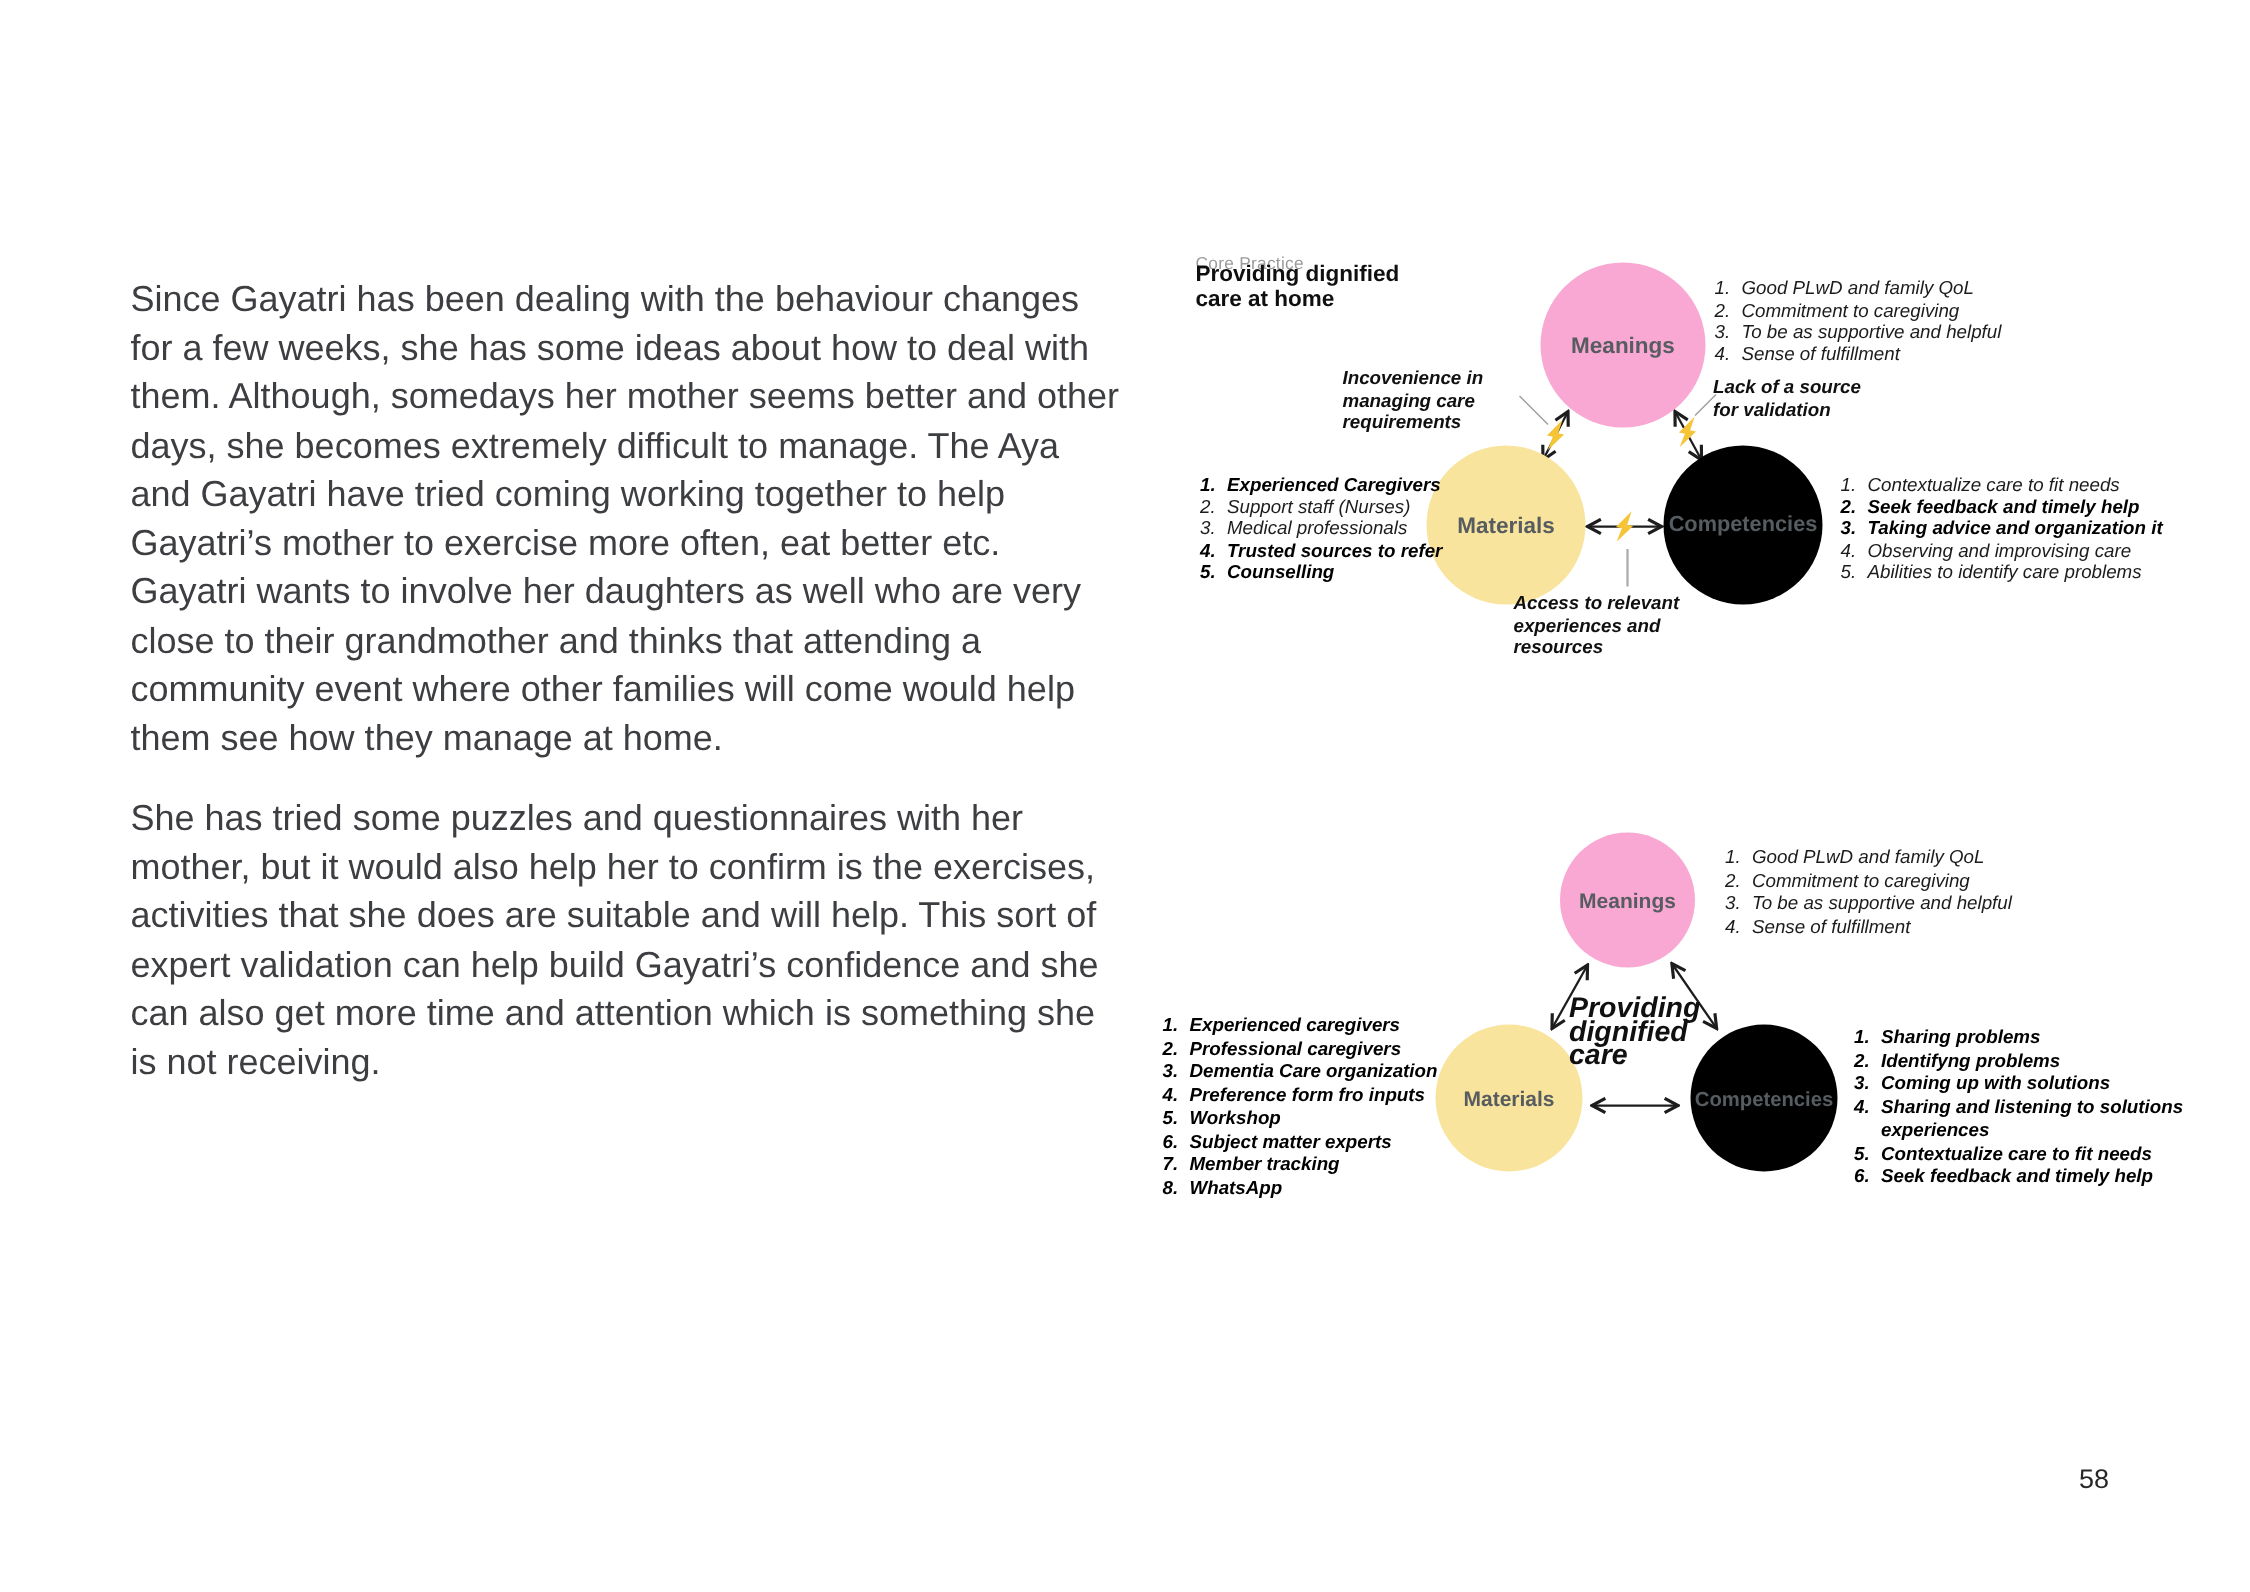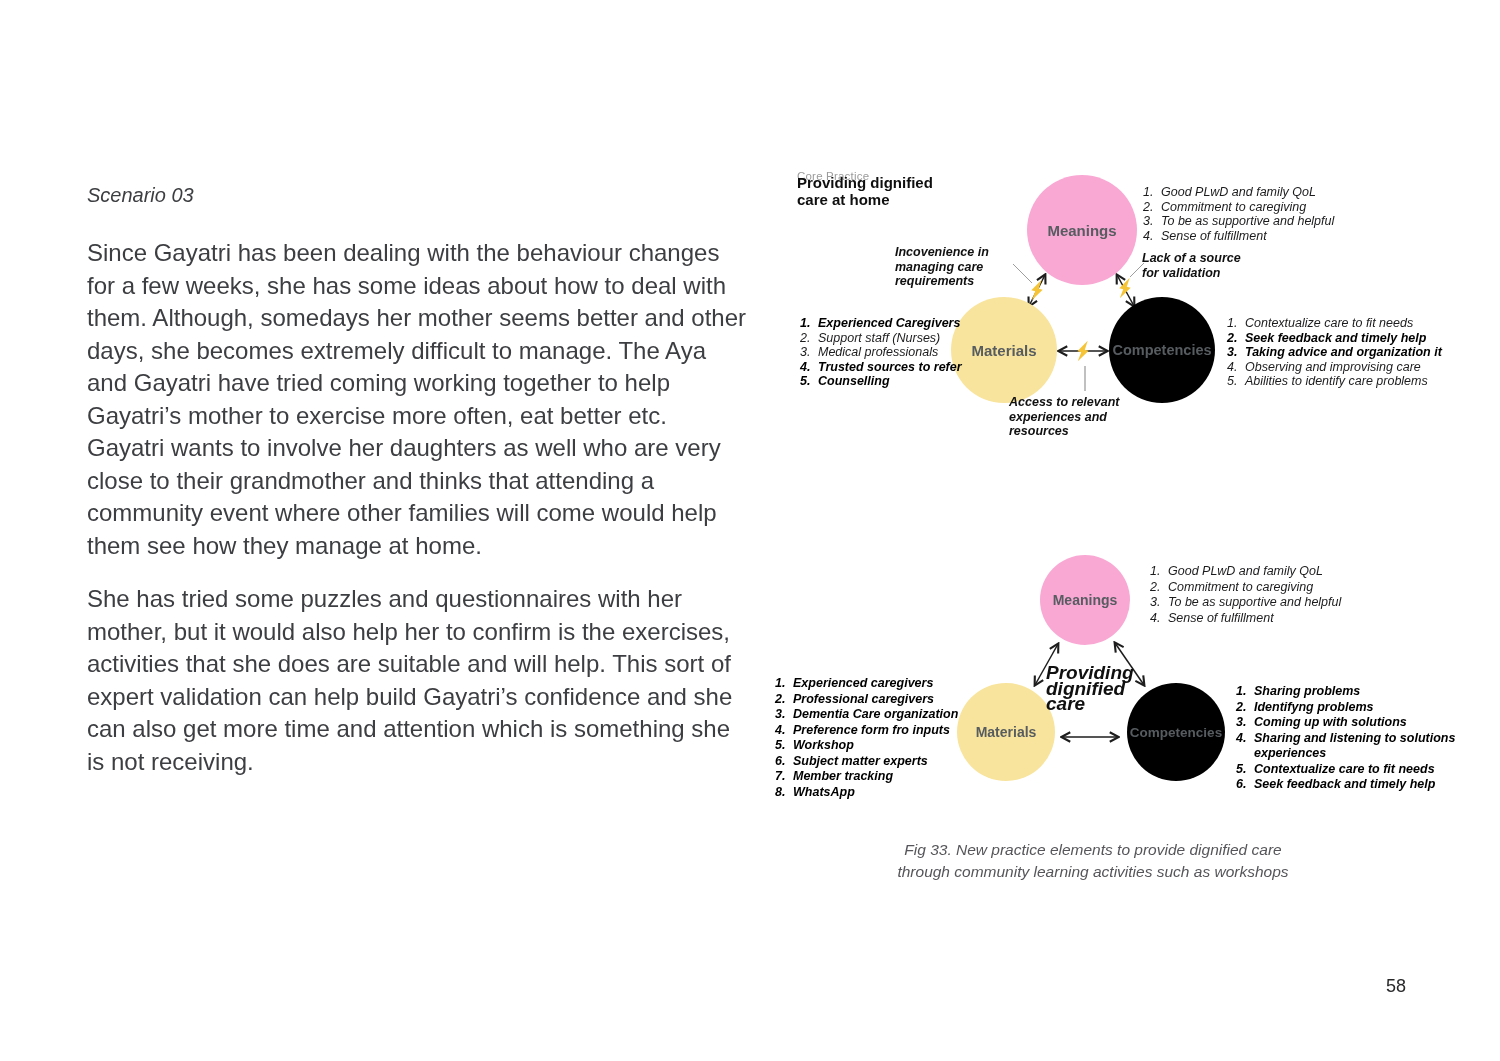--- a/index.html
+++ b/index.html
@@ -54,21 +54,20 @@
   .vline  { stroke:#ababab; stroke-width:1.5; }
 
   .page-number { position:absolute; left:1386px; top:976px; font-size:18px; color:#28282a; }
 </style>
 </head>
 <body>
 
 <main class="page">
 
   <section class="left-col">
-    <h2 class="scenario-heading">Scenario 03</h2>
     <p class="para">Since Gayatri has been dealing with the behaviour changes for a few weeks, she has some ideas about how to deal with them. Although, somedays her mother seems better and other days, she becomes extremely difficult to manage. The Aya and Gayatri have tried coming working together to help Gayatri’s mother to exercise more often, eat better etc. Gayatri wants to involve her daughters as well who are very close to their grandmother and thinks that attending a community event where other families will come would help them see how they manage at home.</p>
     <p class="para">She has tried some puzzles and questionnaires with her mother, but it would also help her to confirm is the exercises, activities that she does are suitable and will help. This sort of expert validation can help build Gayatri’s confidence and she can also get more time and attention which is something she is not receiving.</p>
   </section>
 
   <section id="fig32" class="fig">
 
     <div class="eyebrow">Core Practice</div>
     <div class="fig-title">
       <div>Providing dignified</div>
       <div>care at home</div>
@@ -253,21 +252,17 @@
         <div class="li b">
           <span class="num">5.</span>
           <span class="txt">Contextualize care to fit needs</span>
         </div>
         <div class="li b">
           <span class="num">6.</span>
           <span class="txt">Seek feedback and timely help</span>
         </div>
       </div>
 
-    <div class="caption" style="left:0;top:289px;width:646px">
-      <div>Fig 33. New practice elements to provide dignified care</div>
-      <div>through community learning activities such as workshops</div>
-    </div>
   </section>
 
   <div class="page-number">58</div>
 
 </main>
 
 </body></html>

